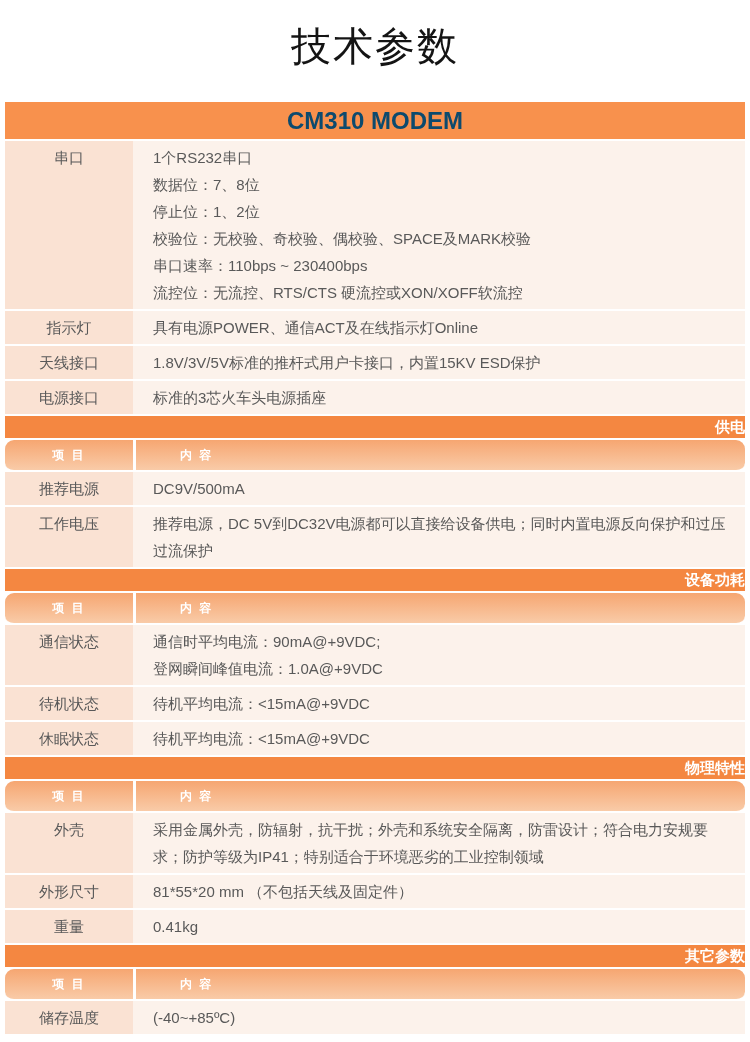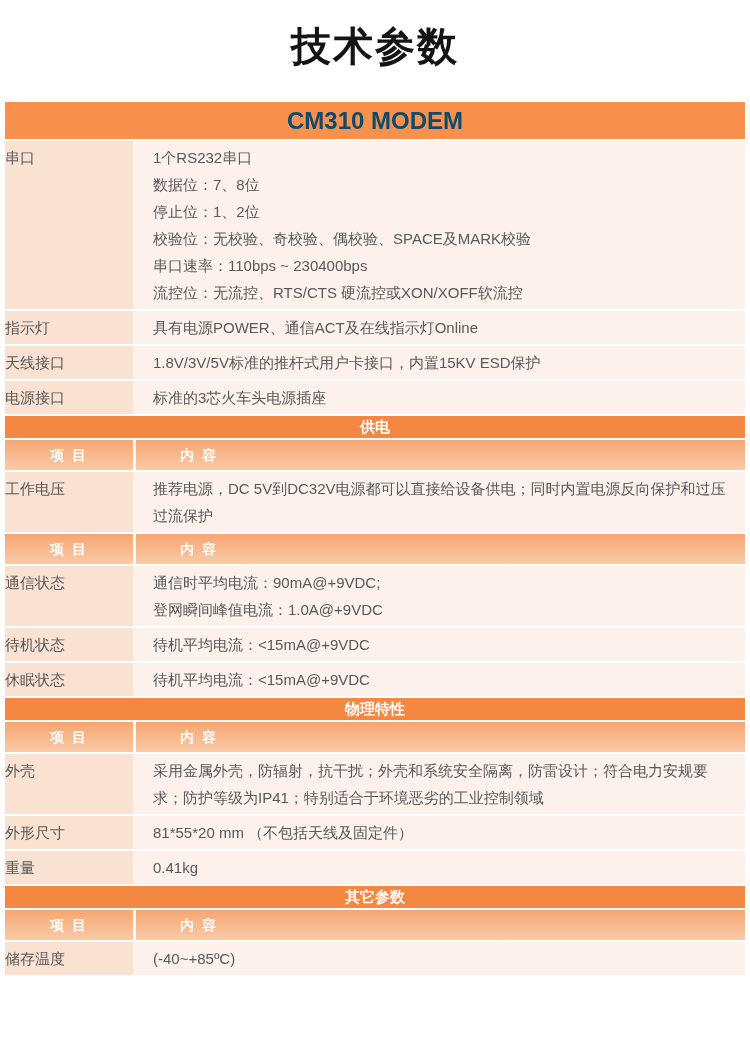--- a/index.html
+++ b/index.html
@@ -11,21 +11,21 @@
   .page {
     width: 750px;
     height: 1042px;
     margin: 0 auto;
     background: #ffffff;
     overflow: hidden;
   }
   .page-title {
     text-align: center;
     font-size: 40px;
-    font-weight: bold;
+    font-weight: normal;
     color: #141414;
     margin: 20px 0 0 0;
     line-height: 52px;
     letter-spacing: 2px;
   }
   .spec-table {
     margin: 30px 5px 0 5px;
   }
   .product-header {
     background: #F8914D;
@@ -35,33 +35,34 @@
     text-align: center;
     height: 37px;
     line-height: 37px;
     margin-bottom: 2px;
   }
   .section-header {
     background: #F48741;
     color: #ffffff;
     font-size: 15px;
     font-weight: bold;
-    text-align: center;
+    text-align: right;
     height: 22px;
     line-height: 22px;
     margin-bottom: 2px;
   }
   .column-header-row {
     display: flex;
     height: 30px;
     background: linear-gradient(to bottom, #F6A671, #F9CBA8);
     border-bottom: 2px solid #ffffff;
     color: #ffffff;
-    font-size: 14px;
+    font-size: 12px;
     font-weight: bold;
+    border-radius: 9px;
   }
   .column-header-item {
     width: 128px;
     text-align: center;
     line-height: 30px;
     letter-spacing: 2px;
   }
   .column-header-content {
     flex: 1;
     text-align: left;
@@ -72,20 +73,21 @@
   }
   .spec-row {
     display: flex;
     border-bottom: 2px solid #ffffff;
   }
   .row-label {
     width: 128px;
     background: #FAE2D3;
     color: #595959;
     font-size: 15px;
+    text-align: center;
     padding: 3px 0;
     line-height: 27px;
   }
   .row-content {
     flex: 1;
     background: #FCF2EB;
     color: #595959;
     font-size: 15px;
     padding: 3px 12px 3px 20px;
   }
@@ -140,31 +142,38 @@
 </div>
   </div>
 
   <div class="spec-section">
     <div class="section-header">供电</div>
     <div class="column-header-row">
       <div class="column-header-item">项 目</div>
       <div class="column-header-content">内 容</div>
     </div>
     <div>
+  <div class="spec-row">
+    <div class="row-label">推荐电源</div>
+    <div class="row-content">
+                <div class="content-line">DC9V/500mA</div>
+              </div>
+  </div>
 
   <div class="spec-row">
     <div class="row-label">工作电压</div>
     <div class="row-content">
                 <div class="content-line">推荐电源，DC 5V到DC32V电源都可以直接给设备供电；同时内置电源反向保护和过压过流保护</div>
               </div>
   </div>
 </div>
   </div>
 
   <div class="spec-section">
+    <div class="section-header">设备功耗</div>
     <div class="column-header-row">
       <div class="column-header-item">项 目</div>
       <div class="column-header-content">内 容</div>
     </div>
     <div>
   <div class="spec-row">
     <div class="row-label">通信状态</div>
     <div class="row-content">
                 <div class="content-line">通信时平均电流：90mA@+9VDC;</div>
                 <div class="content-line">登网瞬间峰值电流：1.0A@+9VDC</div>

